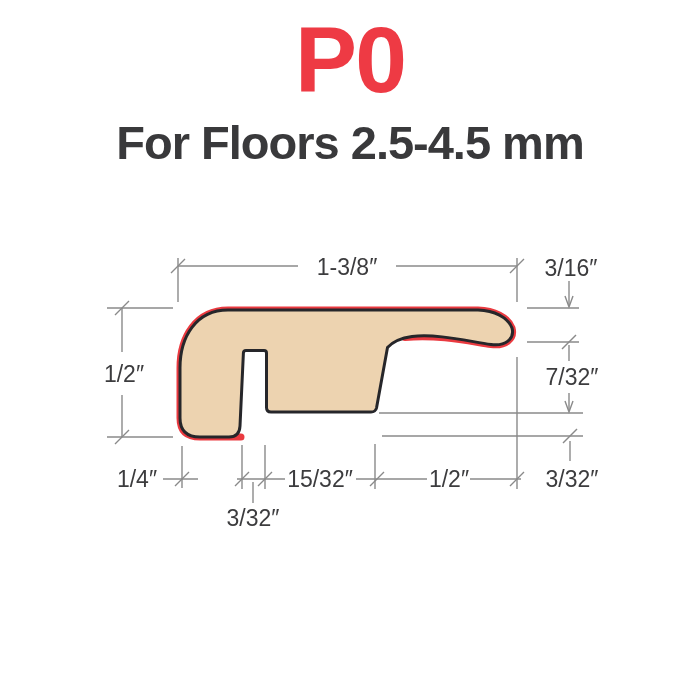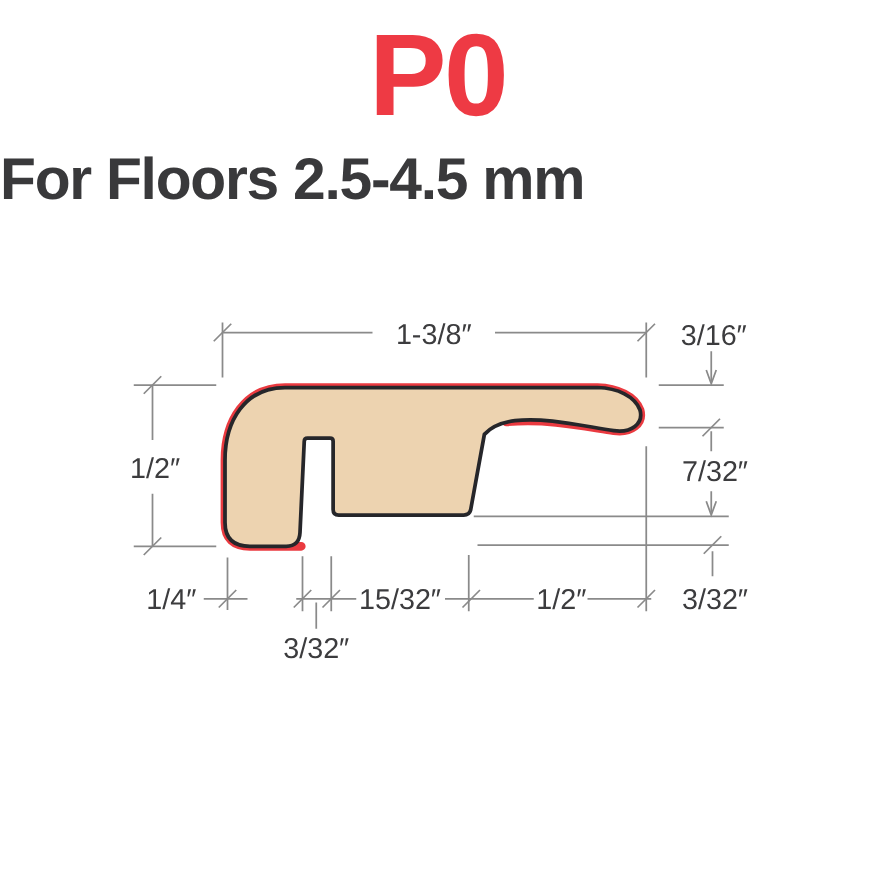--- a/index.html
+++ b/index.html
@@ -6,21 +6,21 @@
   .page {
     position:relative; width:700px; height:700px; background:#ffffff;
     font-family:"Liberation Sans", sans-serif; overflow:hidden;
   }
   .title {
     position:absolute; top:14px; left:0; width:700px; text-align:center;
     font-size:93px; font-weight:700; line-height:1; letter-spacing:-2px;
     color:#ee3a44;
   }
   .subtitle {
-    position:absolute; top:119px; left:0; width:700px; text-align:left;
+    position:absolute; top:119px; left:0; width:700px; text-align:center;
     font-size:47px; font-weight:700; line-height:1; letter-spacing:-1px;
     color:#39393b;
   }
   svg.diagram { position:absolute; left:0; top:0; }
   .red-edge { fill:none; stroke:#ea3a40; stroke-width:7; stroke-linecap:round; stroke-linejoin:round; }
   .profile  { fill:#edd3b0; stroke:#26262a; stroke-width:3; stroke-linejoin:round; }
   .dl { stroke:#8a8a8a; stroke-width:1.4; fill:none; stroke-linecap:butt; }
   .dim-text { fill:#3c3c3e; font-size:23px; font-family:"Liberation Sans", sans-serif; }
 </style>
 </head>

